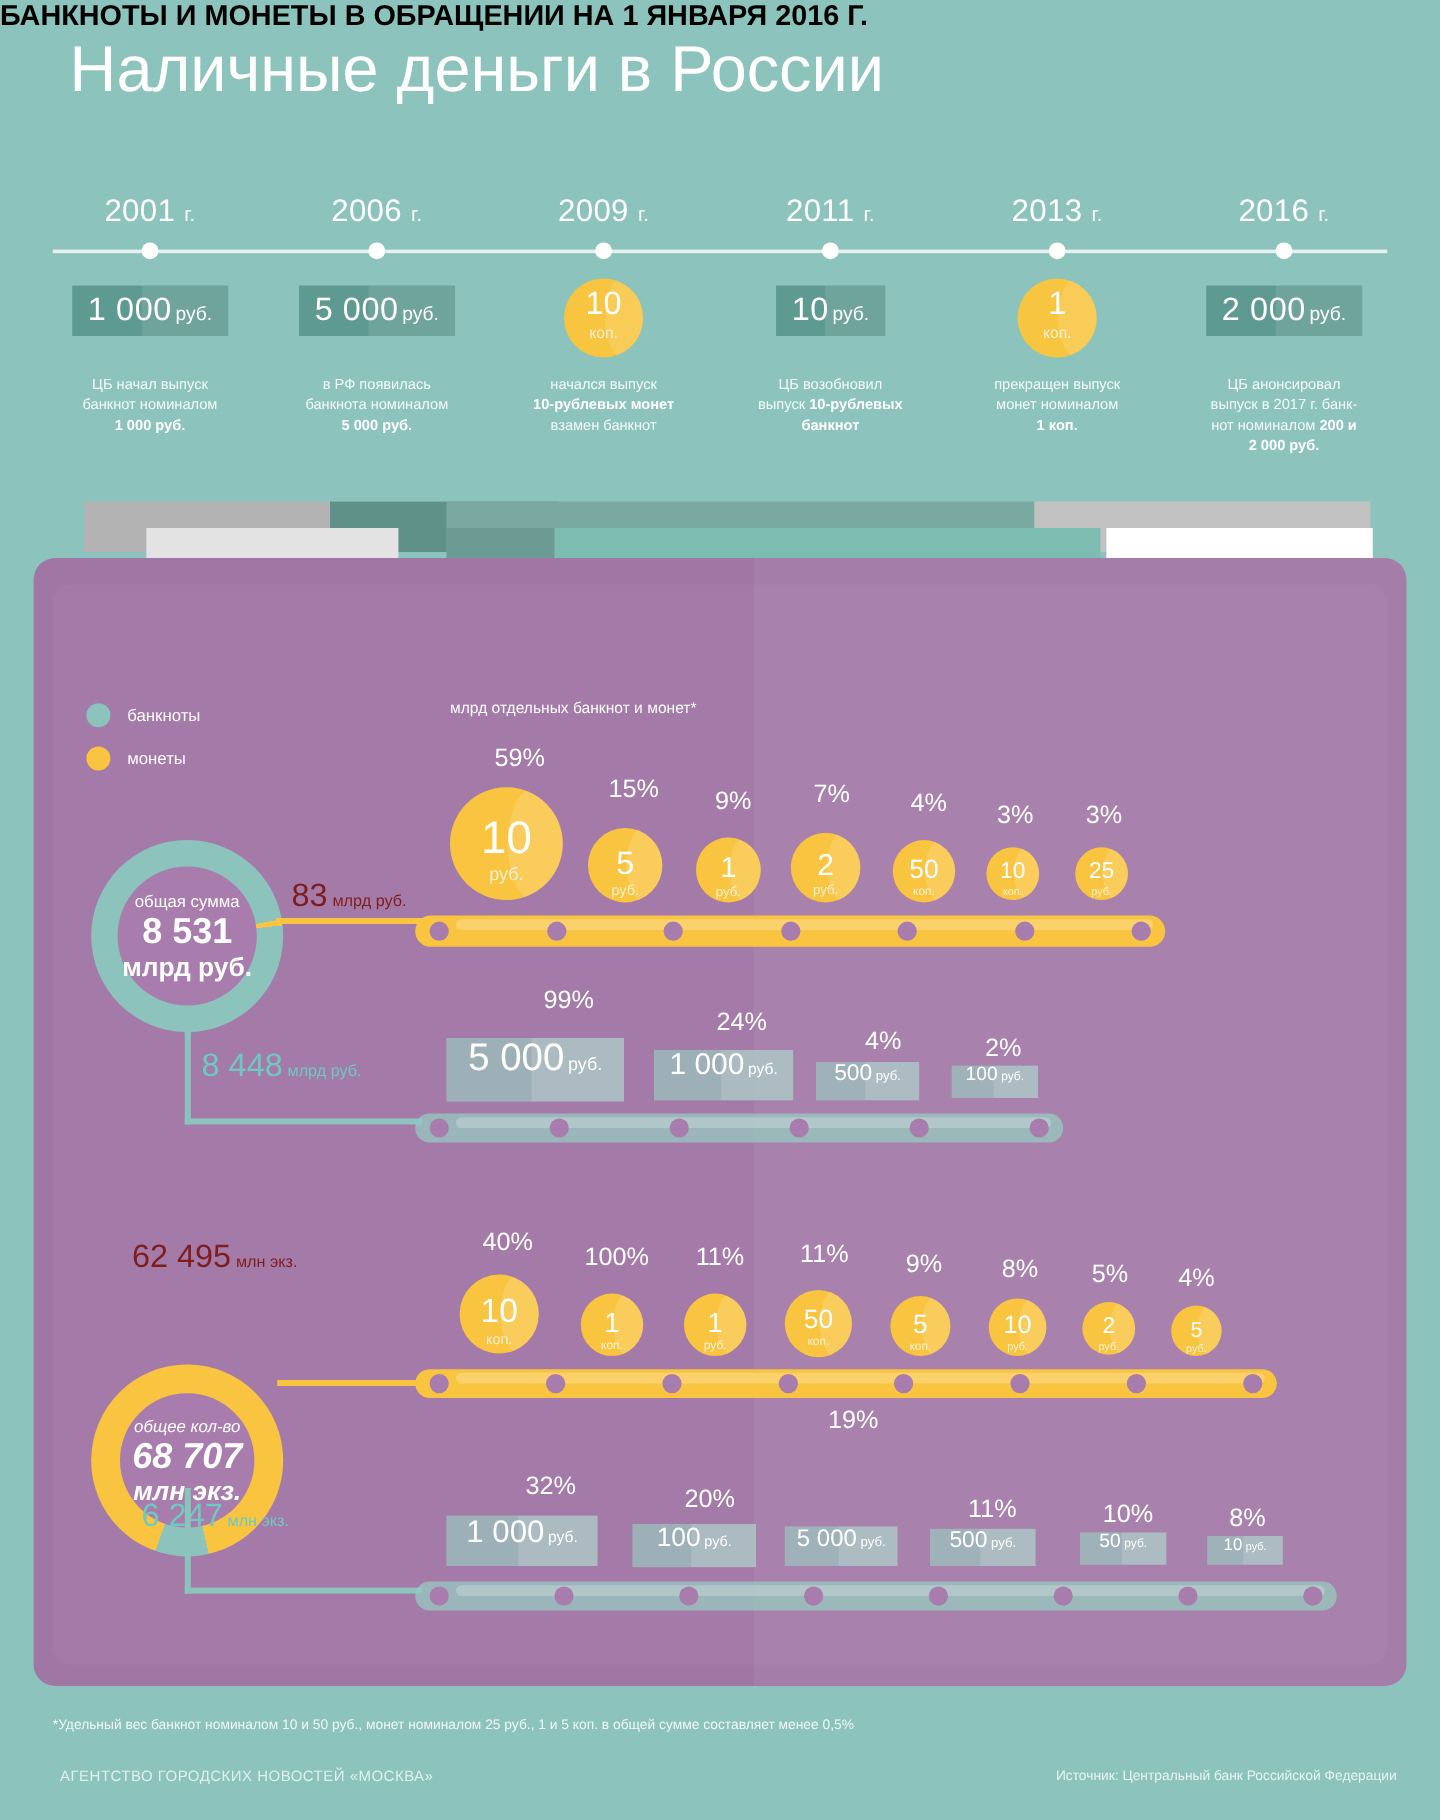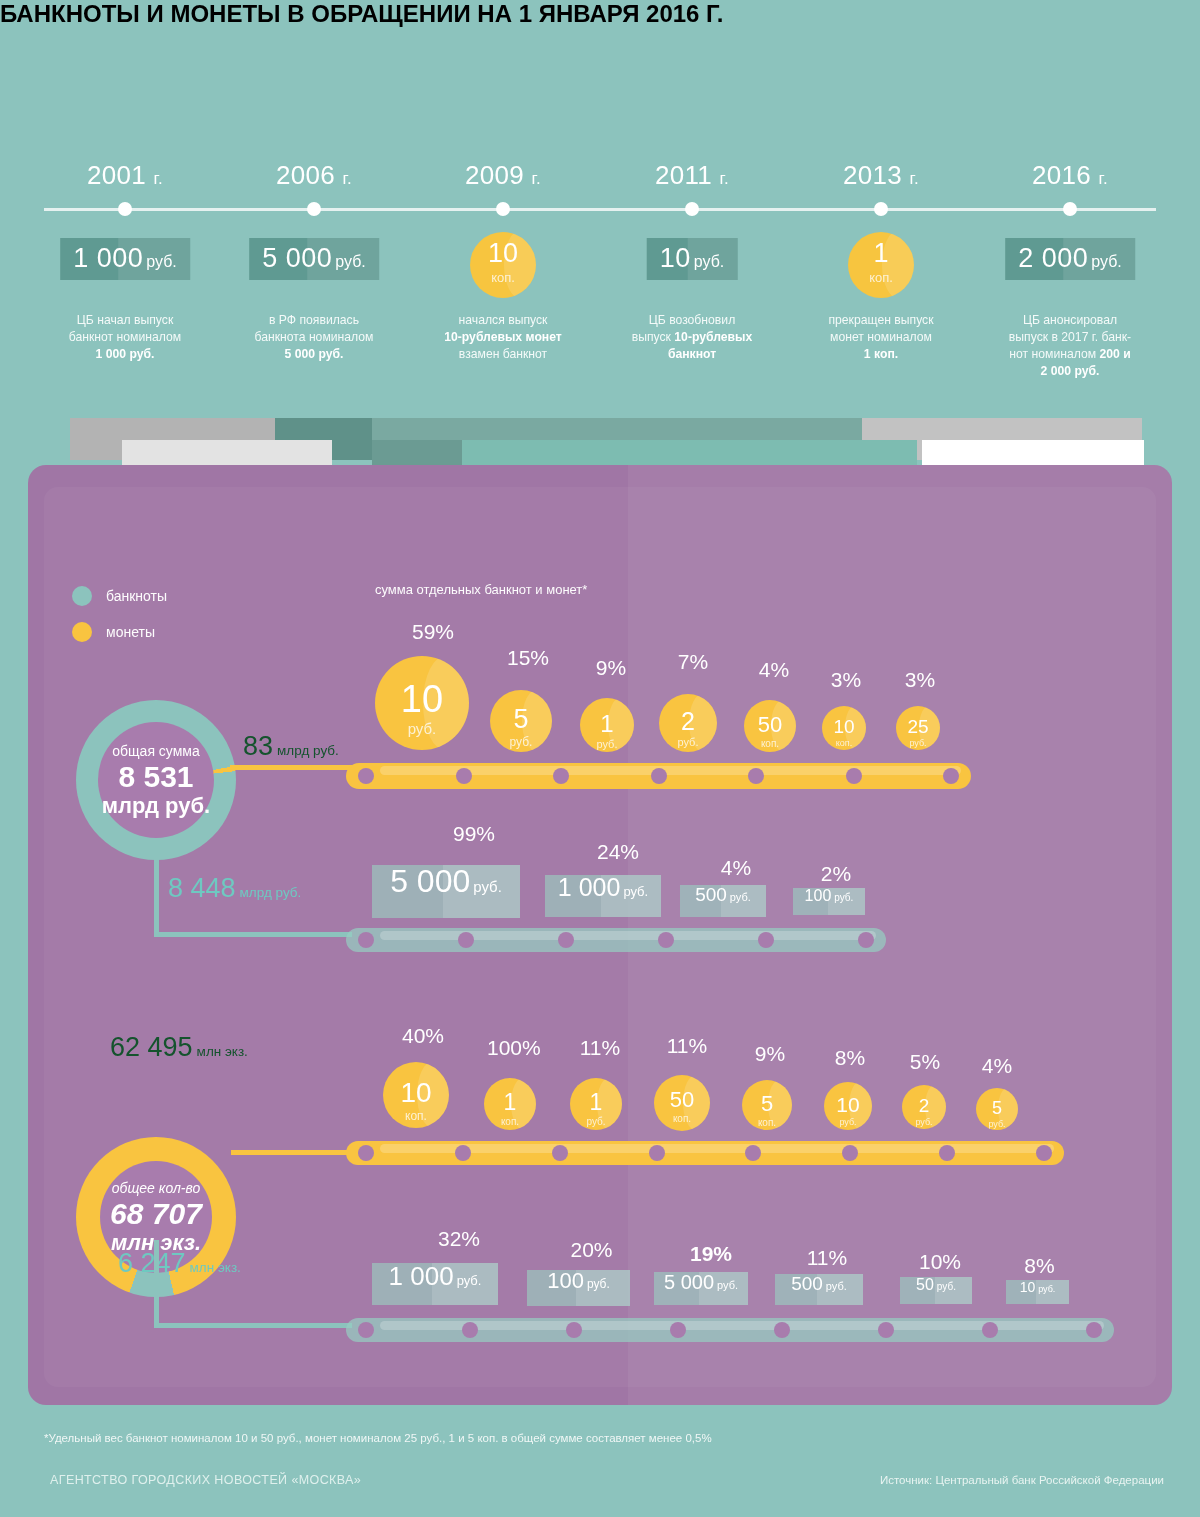--- a/index.html
+++ b/index.html
@@ -99,21 +99,21 @@
     display: flex; flex-direction: column; align-items: center; justify-content: center;
     text-align: center; color: #fff; }
   .donut .cap { font-size: 14px; font-weight: 400; }
   .donut .big { font-size: 30px; font-weight: 700; line-height: 34px; margin-top: 1px; }
   .donut .big2 { font-size: 22px; font-weight: 700; line-height: 24px; }
 
   
   .val { position: absolute; white-space: nowrap; }
   .val .n { font-size: 27px; font-weight: 400; }
   .val .u { font-size: 13.5px; margin-left: 4px; }
-  .val.yellow { color: #14532d; }
+  .val.yellow { color: #7f1d1d; }
   .val.teal { color: #6ec9c1; }
 
   
   .conn { position: absolute; background: none; }
 
   
   .rail { position: absolute; border-radius: 14px; }
   .rail.y { background: #f9c440; }
   .rail.t { background: rgba(150,205,192,.72); }
   .rail .gloss {
@@ -164,20 +164,21 @@
     color: #dff0ed; letter-spacing: .4px;
   }
   .source {
     position: absolute; right: 36px; top: 1474px; font-size: 11.5px; color: #e8f4f1;
   }
 </style>
 </head>
 <body>
 
 <div class="hdr">
+  <h1>Наличные деньги в России</h1>
 </div>
 
 <div class="timeline">
   <div class="tl-axis"></div>
   <div id="tl-cols">
       <div class="tl-col" style="left: 30px;">
         <div class="tl-year">2001 <span class="g">г.</span></div>
         <div class="tl-dot"></div>
         <div class="tl-chip"><span class="num">1 000</span><span class="unit">руб.</span></div>
         <div class="tl-desc">ЦБ начал выпуск<br>банкнот номиналом<br><b>1 000 руб.</b></div>
@@ -242,21 +243,21 @@
 <div class="legend">
   <div class="lg-row">
     <span class="lg-dot teal"></span>
     <span class="lg-lbl">банкноты</span>
   </div>
   <div class="lg-row">
     <span class="lg-dot yellow"></span>
     <span class="lg-lbl">монеты</span>
   </div>
 </div>
-<div class="share-note">сумма отдельных банкнот и монет*</div>
+<div class="share-note">млрд отдельных банкнот и монет*</div>
 
 <div id="charts-layer">
     <div class="donut" style="left:76px; top:700px; width:160px; height:160px; border-radius:50%;background:conic-gradient(from 80deg, #f9c440 0 3.6deg, #8cc3bd 3.6deg 360deg);">
       <div style="position:absolute; left:22px; top:22px; width:116px; height:116px;border-radius:50%; background:#a87cad;"></div>
       <div class="lbl">
         <div class="cap">общая сумма</div>
         <div class="big">8 531</div>
         <div class="big2">млрд руб.</div>
       </div>
     </div>
@@ -407,21 +408,21 @@
     <div class="pct" style="left:396px; top:1227px; width:126px;">32%</div>
     <div class="note" style="left:372px; top:1263px; width:126px; height:42px;">
       <span class="nn" style="font-size:26px;">1 000</span>
       <span class="nu" style="font-size:13px;">руб.</span>
     </div>
     <div class="pct" style="left:540px; top:1238px; width:103px;">20%</div>
     <div class="note" style="left:527px; top:1270px; width:103px; height:36px;">
       <span class="nn" style="font-size:22px;">100</span>
       <span class="nu" style="font-size:12px;">руб.</span>
     </div>
-    <div class="pct" style="left:664px; top:1242px; width:94px;font-weight:bold;">19%</div>
+    <div class="pct" style="left:664px; top:1172px; width:94px;">19%</div>
     <div class="note" style="left:654px; top:1272px; width:94px; height:33px;">
       <span class="nn" style="font-size:20px;">5 000</span>
       <span class="nu" style="font-size:11px;">руб.</span>
     </div>
     <div class="pct" style="left:783px; top:1246px; width:88px;">11%</div>
     <div class="note" style="left:775px; top:1274px; width:88px; height:31px;">
       <span class="nn" style="font-size:19px;">500</span>
       <span class="nu" style="font-size:11px;">руб.</span>
     </div>
     <div class="pct" style="left:904px; top:1250px; width:72px;">10%</div>

